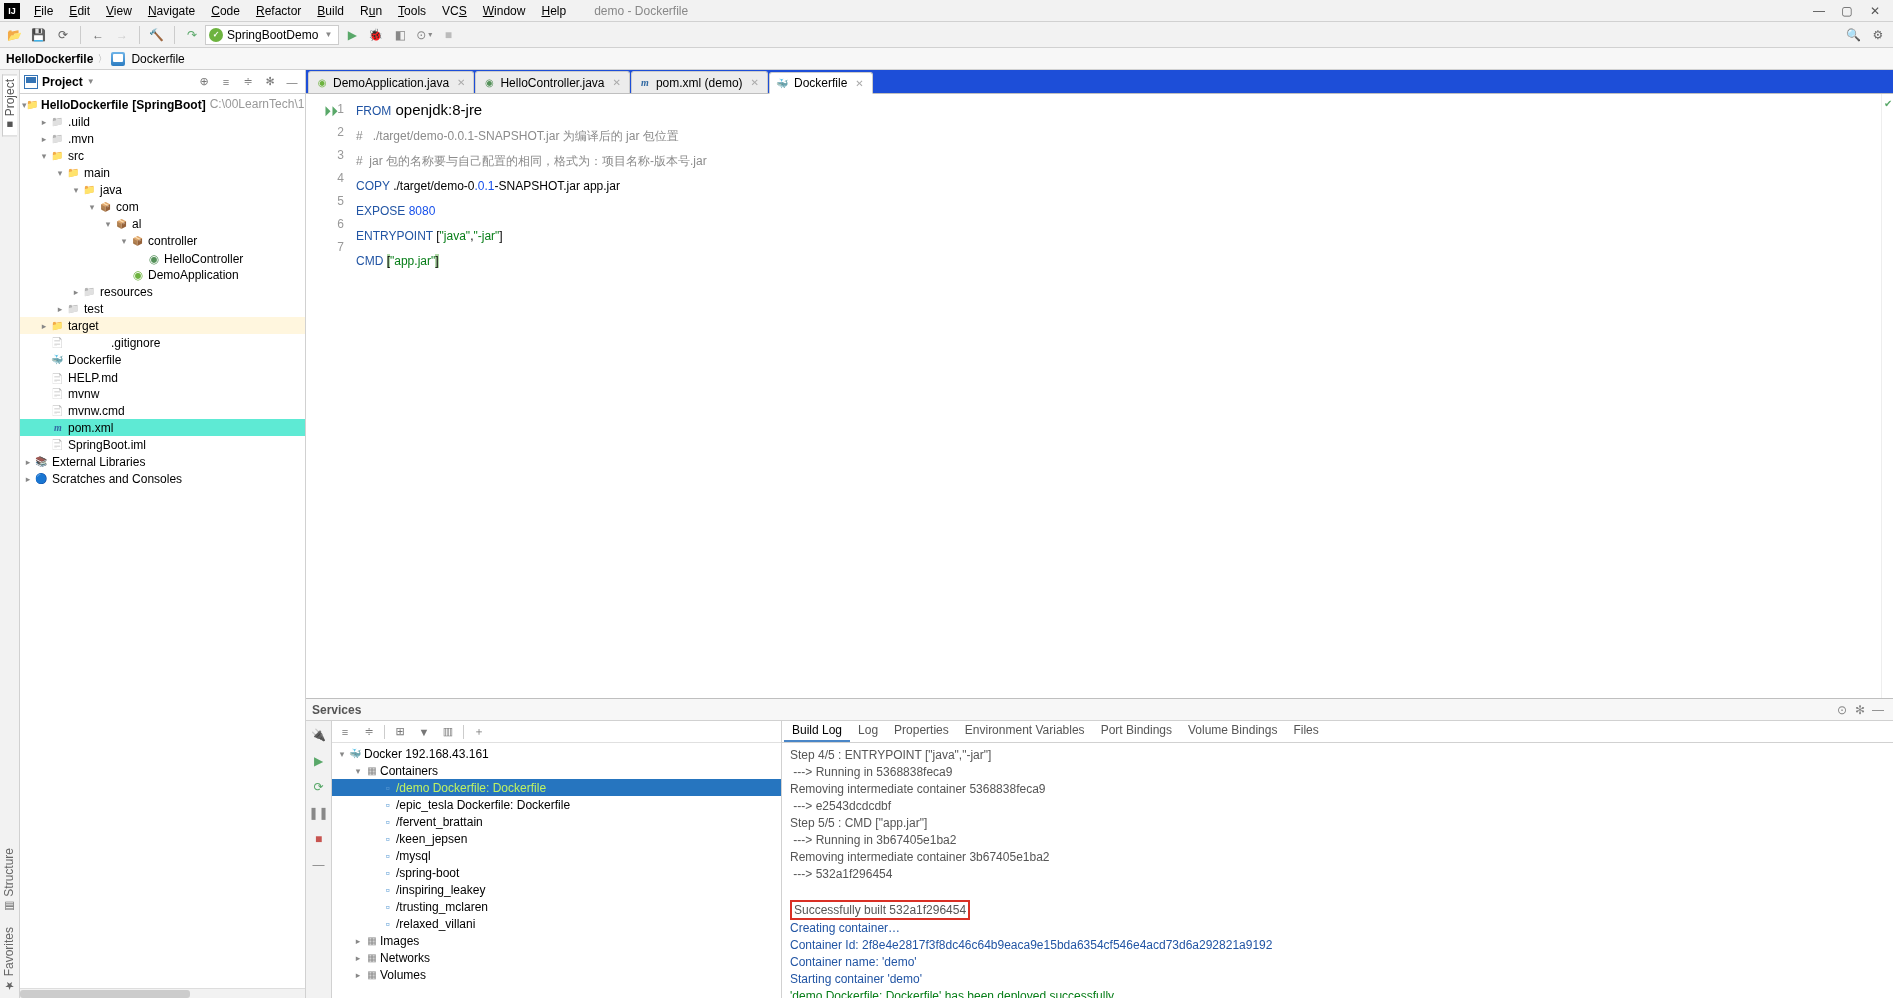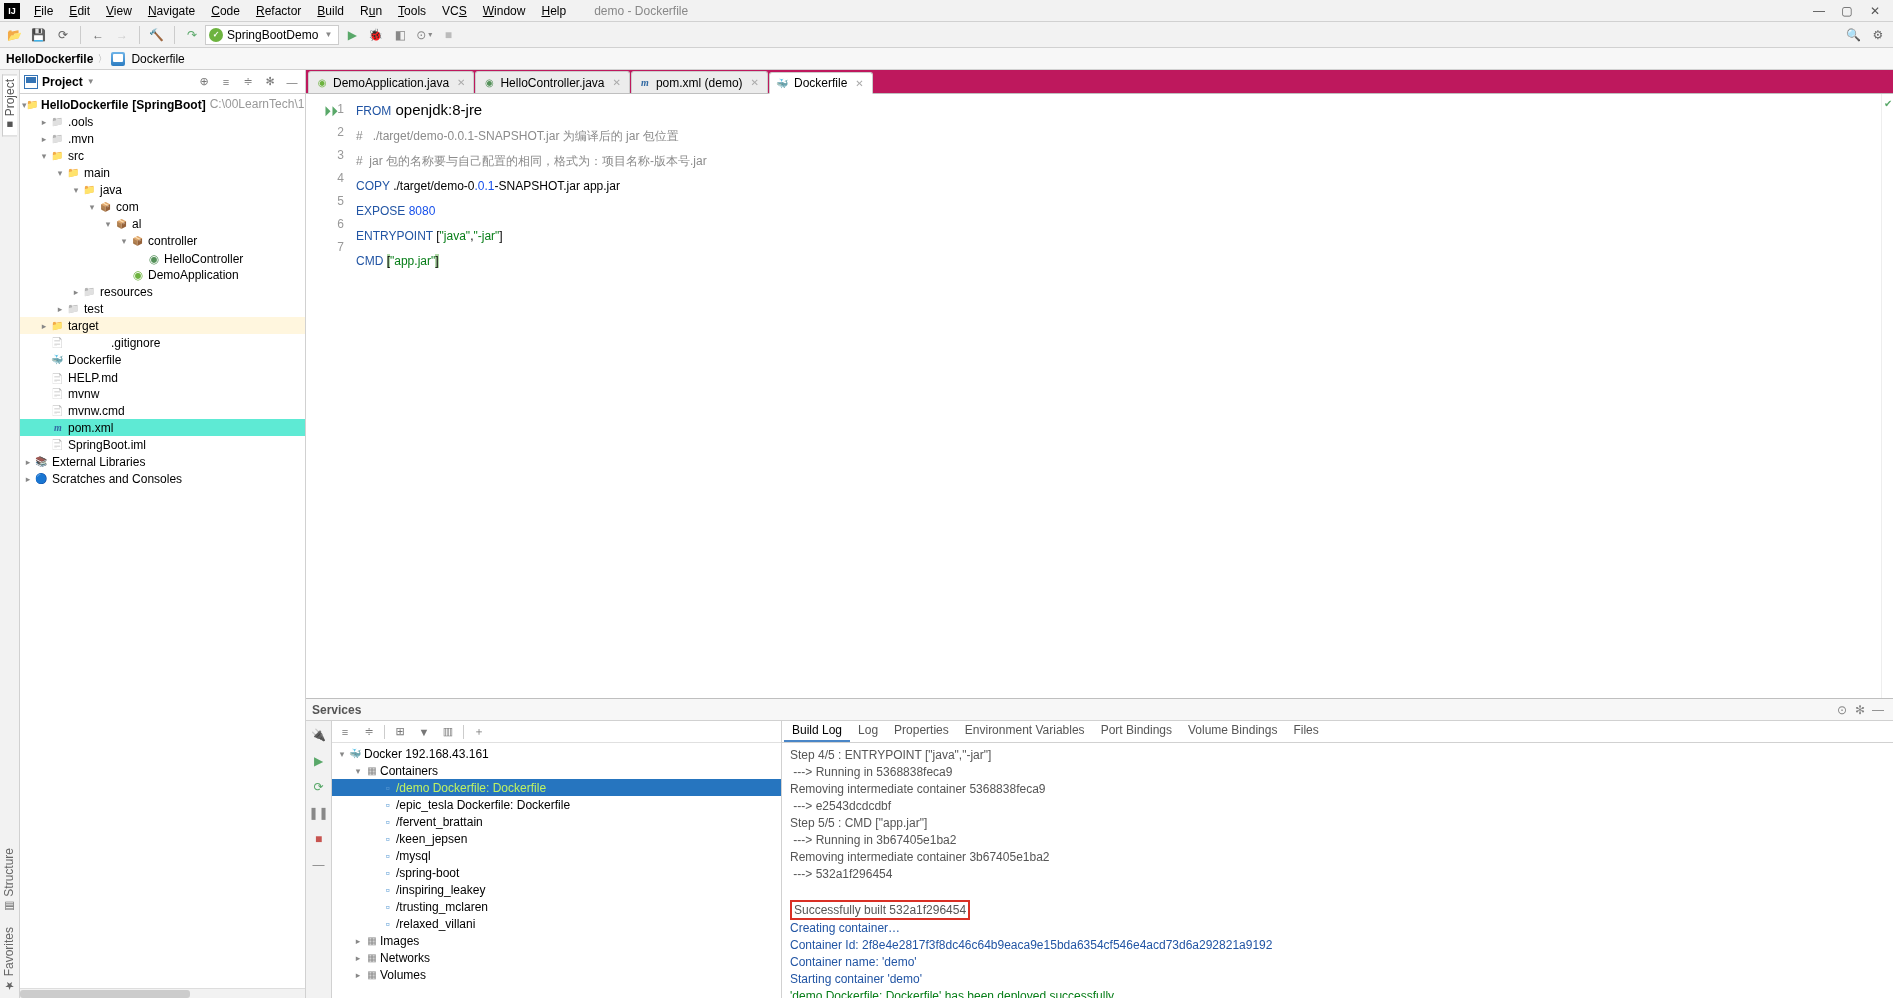--- a/index.html
+++ b/index.html
@@ -58,21 +58,21 @@
 .tree .icon.file::before{content:"📄"; filter:grayscale(100%); font-size:10px;}
 .tree .icon.xml{color:#326aa3;} .tree .icon.xml::before{content:"m"; font-family:serif; font-style:italic; font-weight:bold;}
 .tree .icon.docker::before{content:"🐳"; font-size:10px;}
 .tree .icon.lib::before{content:"📚"; font-size:10px; filter:grayscale(60%);}
 .tree .icon.scratch::before{content:"🔵"; font-size:10px;}
 .tree .node .lbl{}
 .tree .node .lbl.bold{font-weight:bold;}
 .tree .node .hint{color:#999; margin-left:4px;}
 .scrollbar-h{height:10px; background:#f2f2f2; border-top:1px solid #ddd; position:relative;}
 .scrollbar-h .thumb{position:absolute; left:0; width:170px; height:8px; top:1px; background:#ccc; border-radius:3px;}
-.editor-tabs { display:flex; align-items:flex-end; height:24px; background:#be185d; border-bottom:1px solid #bfbfbf; padding-left:2px; gap:0;}
+.editor-tabs { display:flex; align-items:flex-end; height:24px; background:#1d4ed8; border-bottom:1px solid #bfbfbf; padding-left:2px; gap:0;}
 .editor-tab { display:flex; align-items:center; height:22px; padding:0 8px 0 6px; border:1px solid #ccc; border-bottom:none; background:#ececec; gap:4px; margin-right:1px; border-radius:3px 3px 0 0; font-size:12px;}
 .editor-tab.active{background:#fff; border-bottom:1px solid #fff; position:relative; top:1px;}
 .editor-tab .close{color:#aaa; margin-left:4px; font-size:10px;}
 .editor-tab .ico{width:14px; height:14px; display:inline-flex; align-items:center; justify-content:center; font-size:10px;}
 .editor-tab .ico.cls::before{content:"◉"; color:#549159;}
 .editor-tab .ico.sb::before{content:"◉"; color:#6db33f;}
 .editor-tab .ico.xml::before{content:"m"; color:#326aa3; font-style:italic; font-family:serif; font-weight:bold;}
 .editor-tab .ico.docker::before{content:"🐳";}
 
 .editor-body{flex:1; display:flex; background:#fff; overflow:hidden; font-family:"Consolas","Courier New",monospace; position:relative;}
@@ -207,21 +207,21 @@
       <div class="node" style="padding-left:2px;">
         <span class="chev">▾</span>
           <span class="icon folder-blue"></span>
         <span class="lbl bold">HelloDockerfile</span>
         <span class="lbl bold" style="margin-left:4px;">[SpringBoot]</span>
         <span class="hint">C:\00LearnTech\16 编程</span>
       </div>
       <div class="node" style="padding-left:18px;">
           <span class="chev">▸</span>
           <span class="icon folder"></span>
-          <span class="lbl">.ools</span>
+          <span class="lbl">.uild</span>
         </div>
       <div class="node" style="padding-left:18px;">
           <span class="chev">▸</span>
           <span class="icon folder"></span>
           <span class="lbl">.mvn</span>
         </div>
       <div class="node" style="padding-left:18px;">
           <span class="chev">▾</span>
           <span class="icon folder-blue"></span>
           <span class="lbl">src</span>

